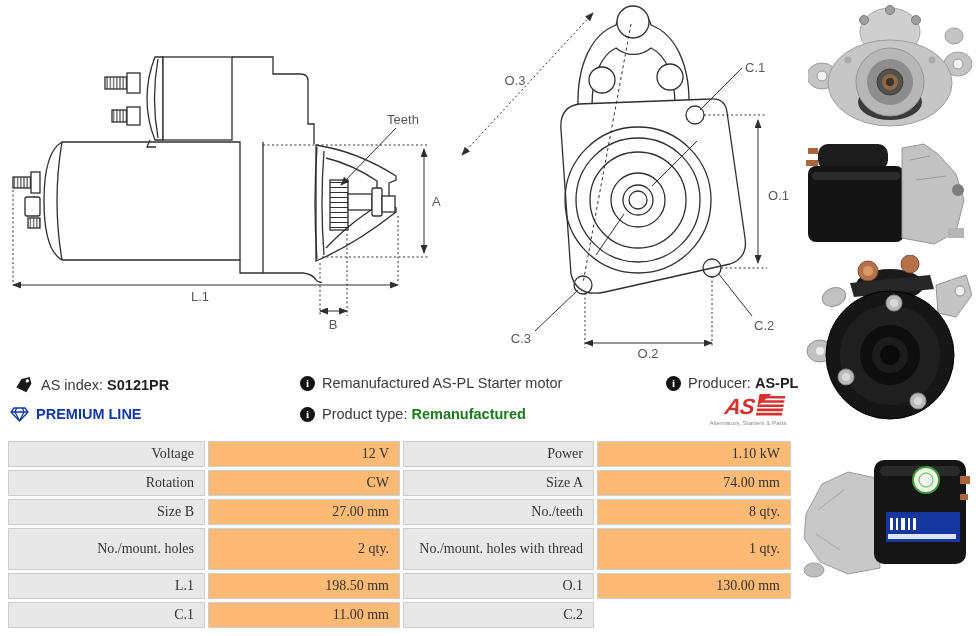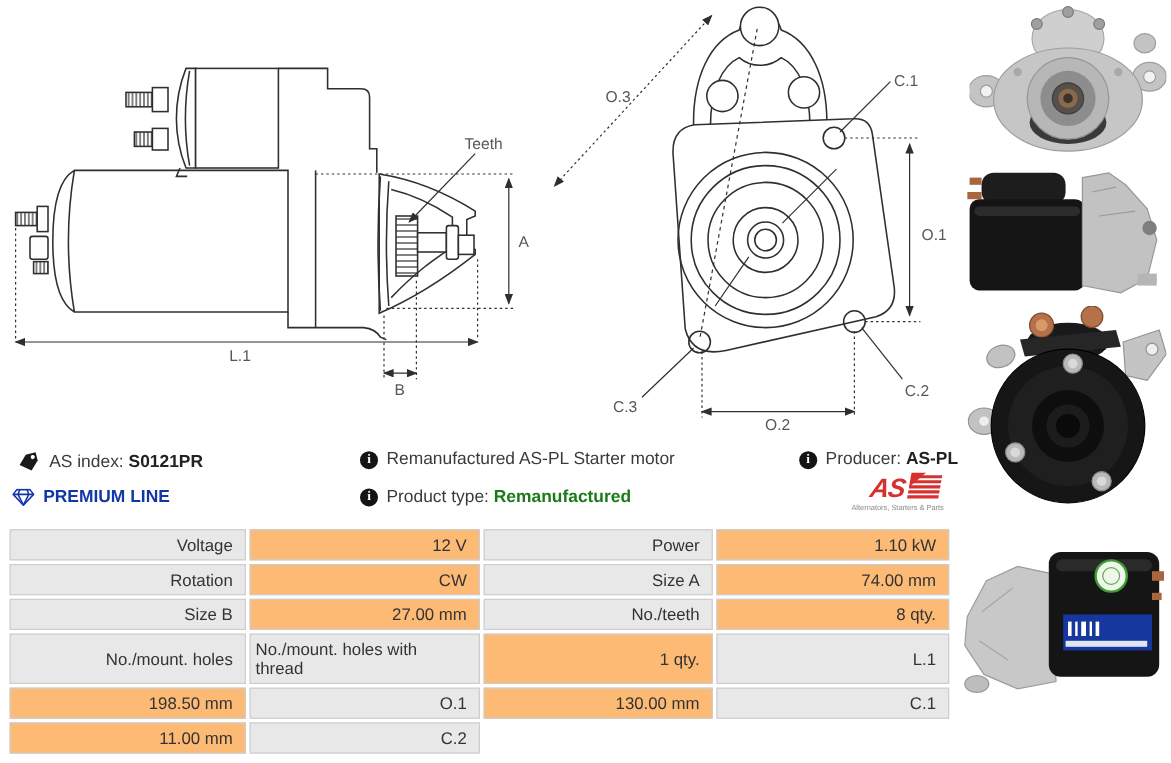--- a/index.html
+++ b/index.html
@@ -29,21 +29,21 @@
   .premium{color:#1238a8;font-weight:bold;font-size:14.5px;}
   .type-val{color:#1c7a1c;font-weight:bold;text-align:center;}
   .brand-box{position:absolute;left:702px;top:392px;width:92px;text-align:center;}
 
   
   .spec{position:absolute;left:8px;top:441px;display:grid;
         grid-template-columns:197px 192px 191px 194px;
         grid-template-rows:26px 26px 26px 42px 26px 26px;
         gap:3px;font-size:14px;color:#333;}
   .cell{border:1px solid #cdcdcd;display:flex;align-items:center;
-        justify-content:flex-end;padding:0 10px 0 4px;text-align:left;line-height:1.15;}
+        justify-content:flex-end;padding:0 10px 0 4px;text-align:center;line-height:1.15;font-family:Liberation Serif, serif;}
   .lbl{background:#e8e8e8;}
   .val{background:#fdba74;}
 </style>
 </head>
 <body>
 
 <div class="page">
 
   <svg class="drawA" width="455" height="360" viewBox="0 0 455 360">
     <defs>
@@ -304,20 +304,21 @@
     <div class="cell val">CW</div>
     <div class="cell lbl">Size A</div>
     <div class="cell val">74.00 mm</div>
 
     <div class="cell lbl">Size B</div>
     <div class="cell val">27.00 mm</div>
     <div class="cell lbl">No./teeth</div>
     <div class="cell val">8 qty.</div>
 
     <div class="cell lbl">No./mount. holes</div>
+    <div class="cell val">2 qty.</div>
     <div class="cell lbl">No./mount. holes with thread</div>
     <div class="cell val">1 qty.</div>
 
     <div class="cell lbl">L.1</div>
     <div class="cell val">198.50 mm</div>
     <div class="cell lbl">O.1</div>
     <div class="cell val">130.00 mm</div>
 
     <div class="cell lbl">C.1</div>
     <div class="cell val">11.00 mm</div>

